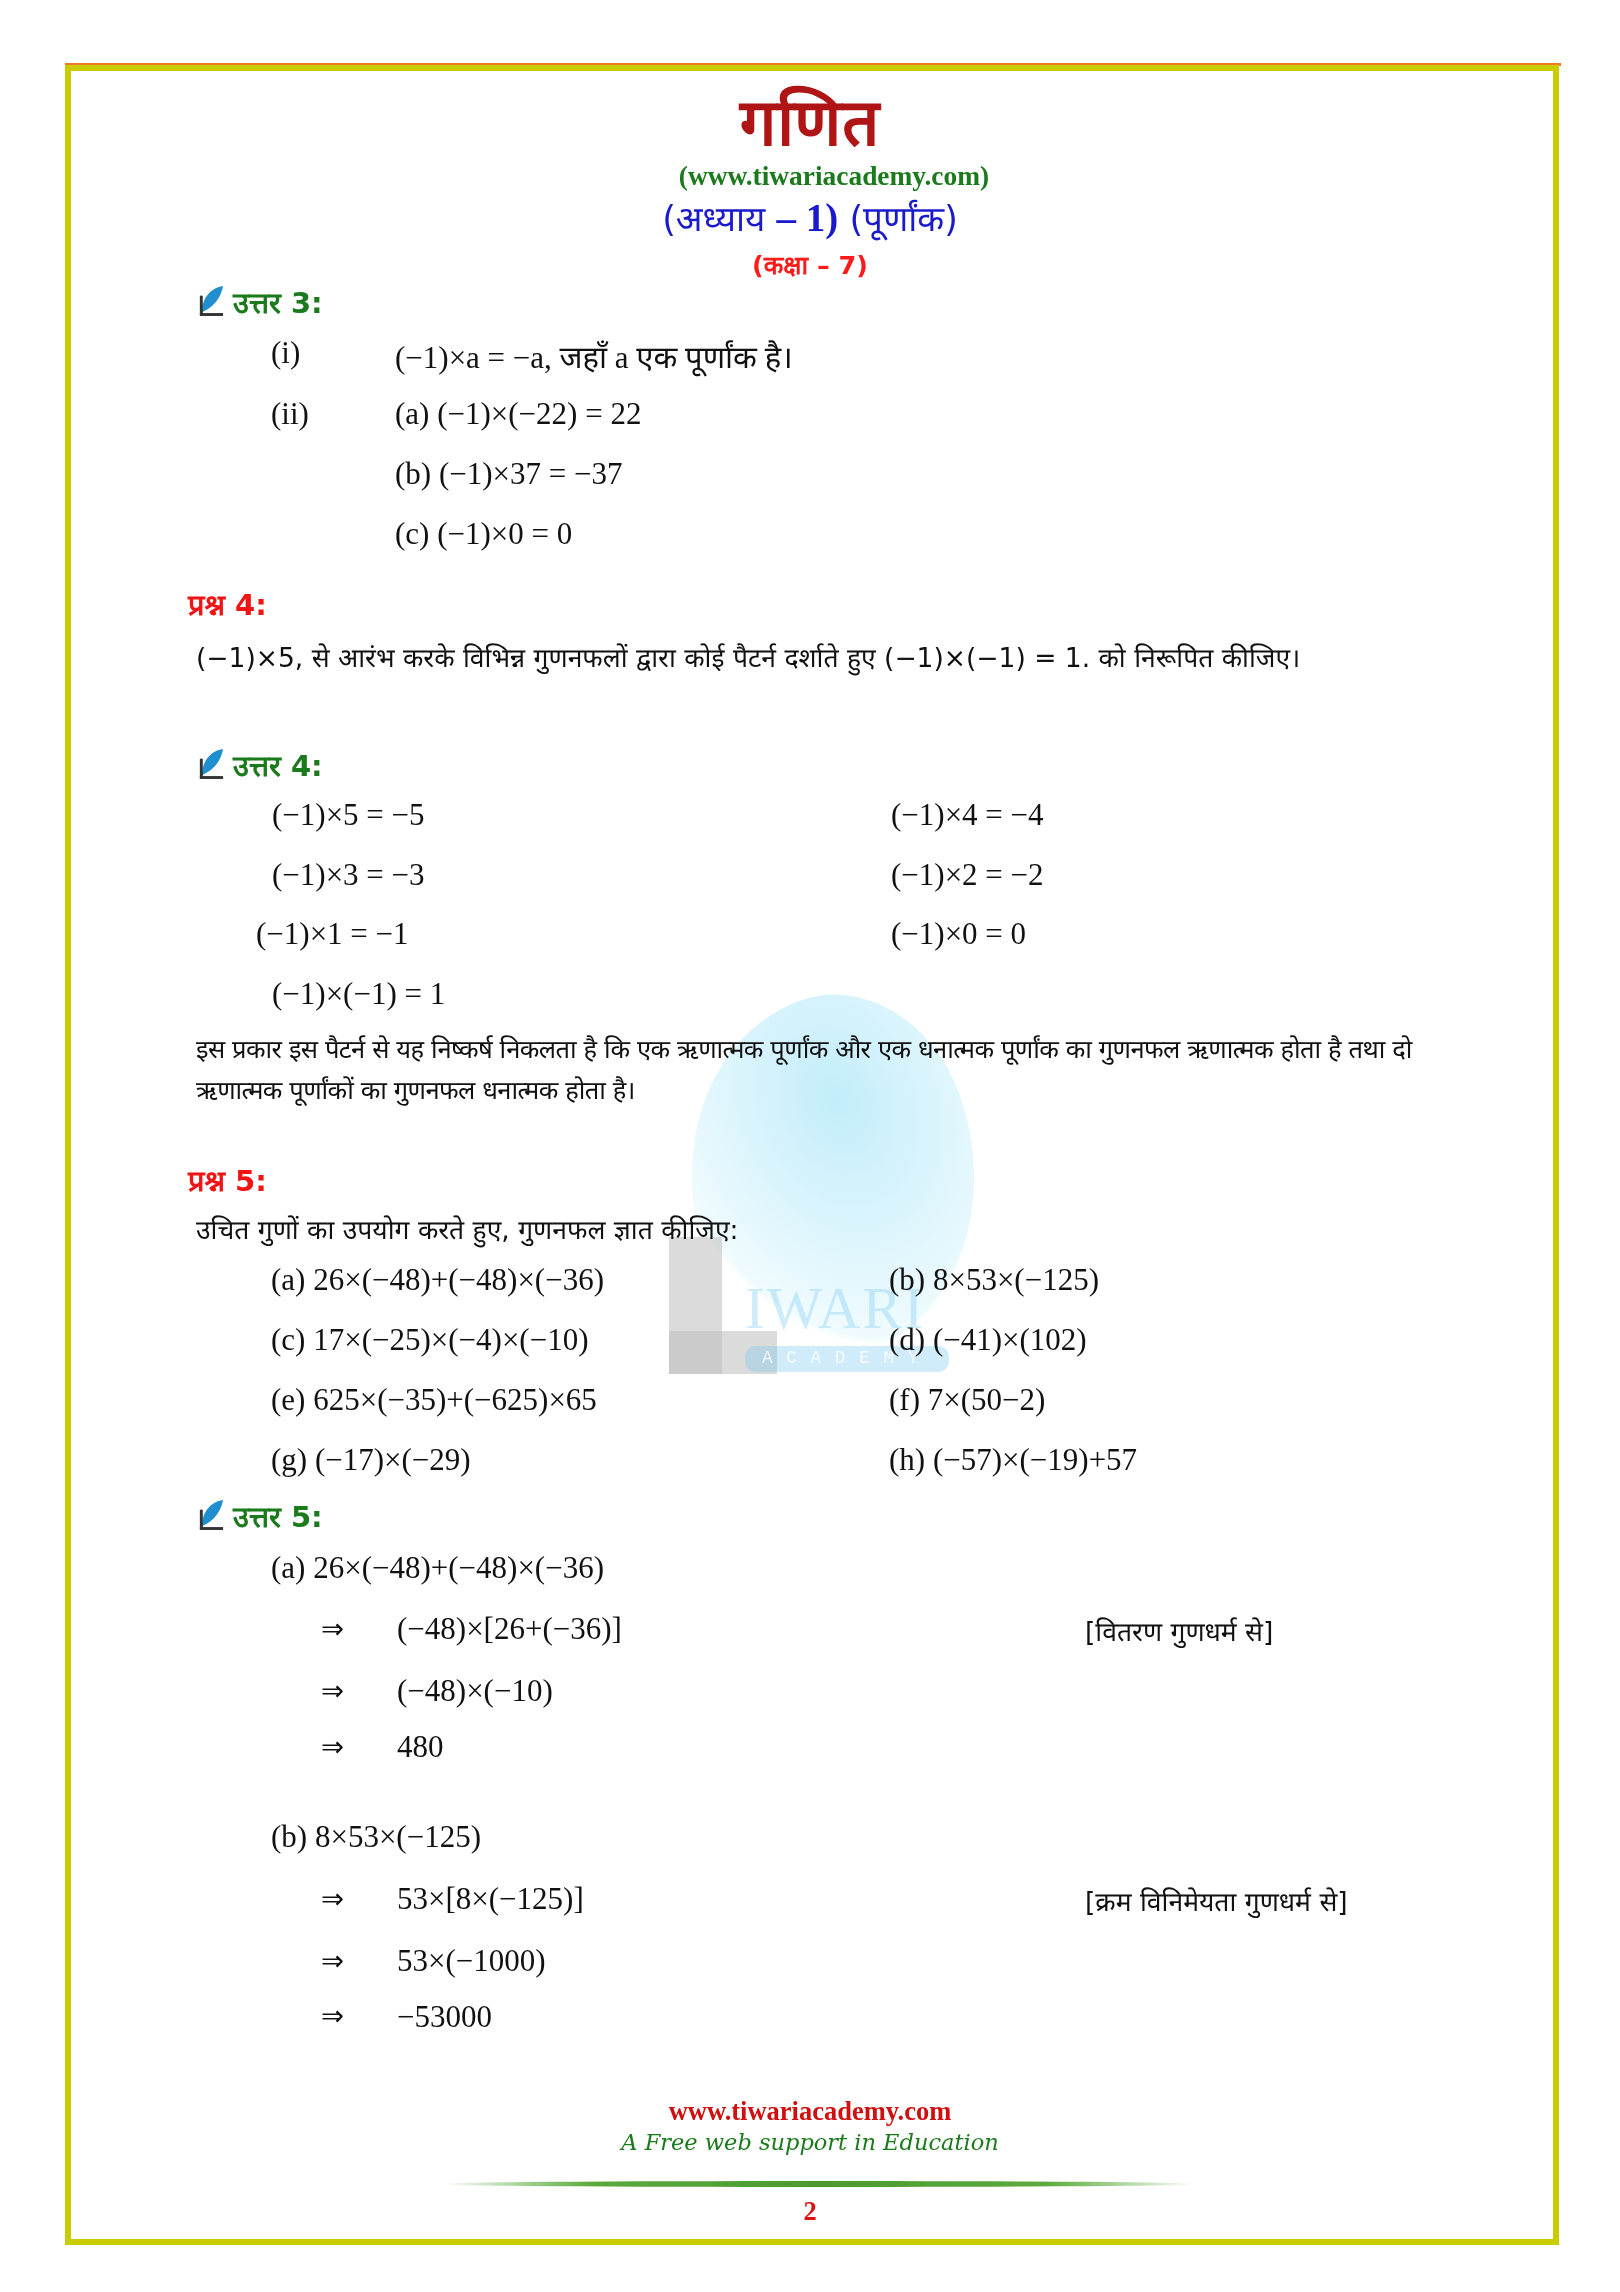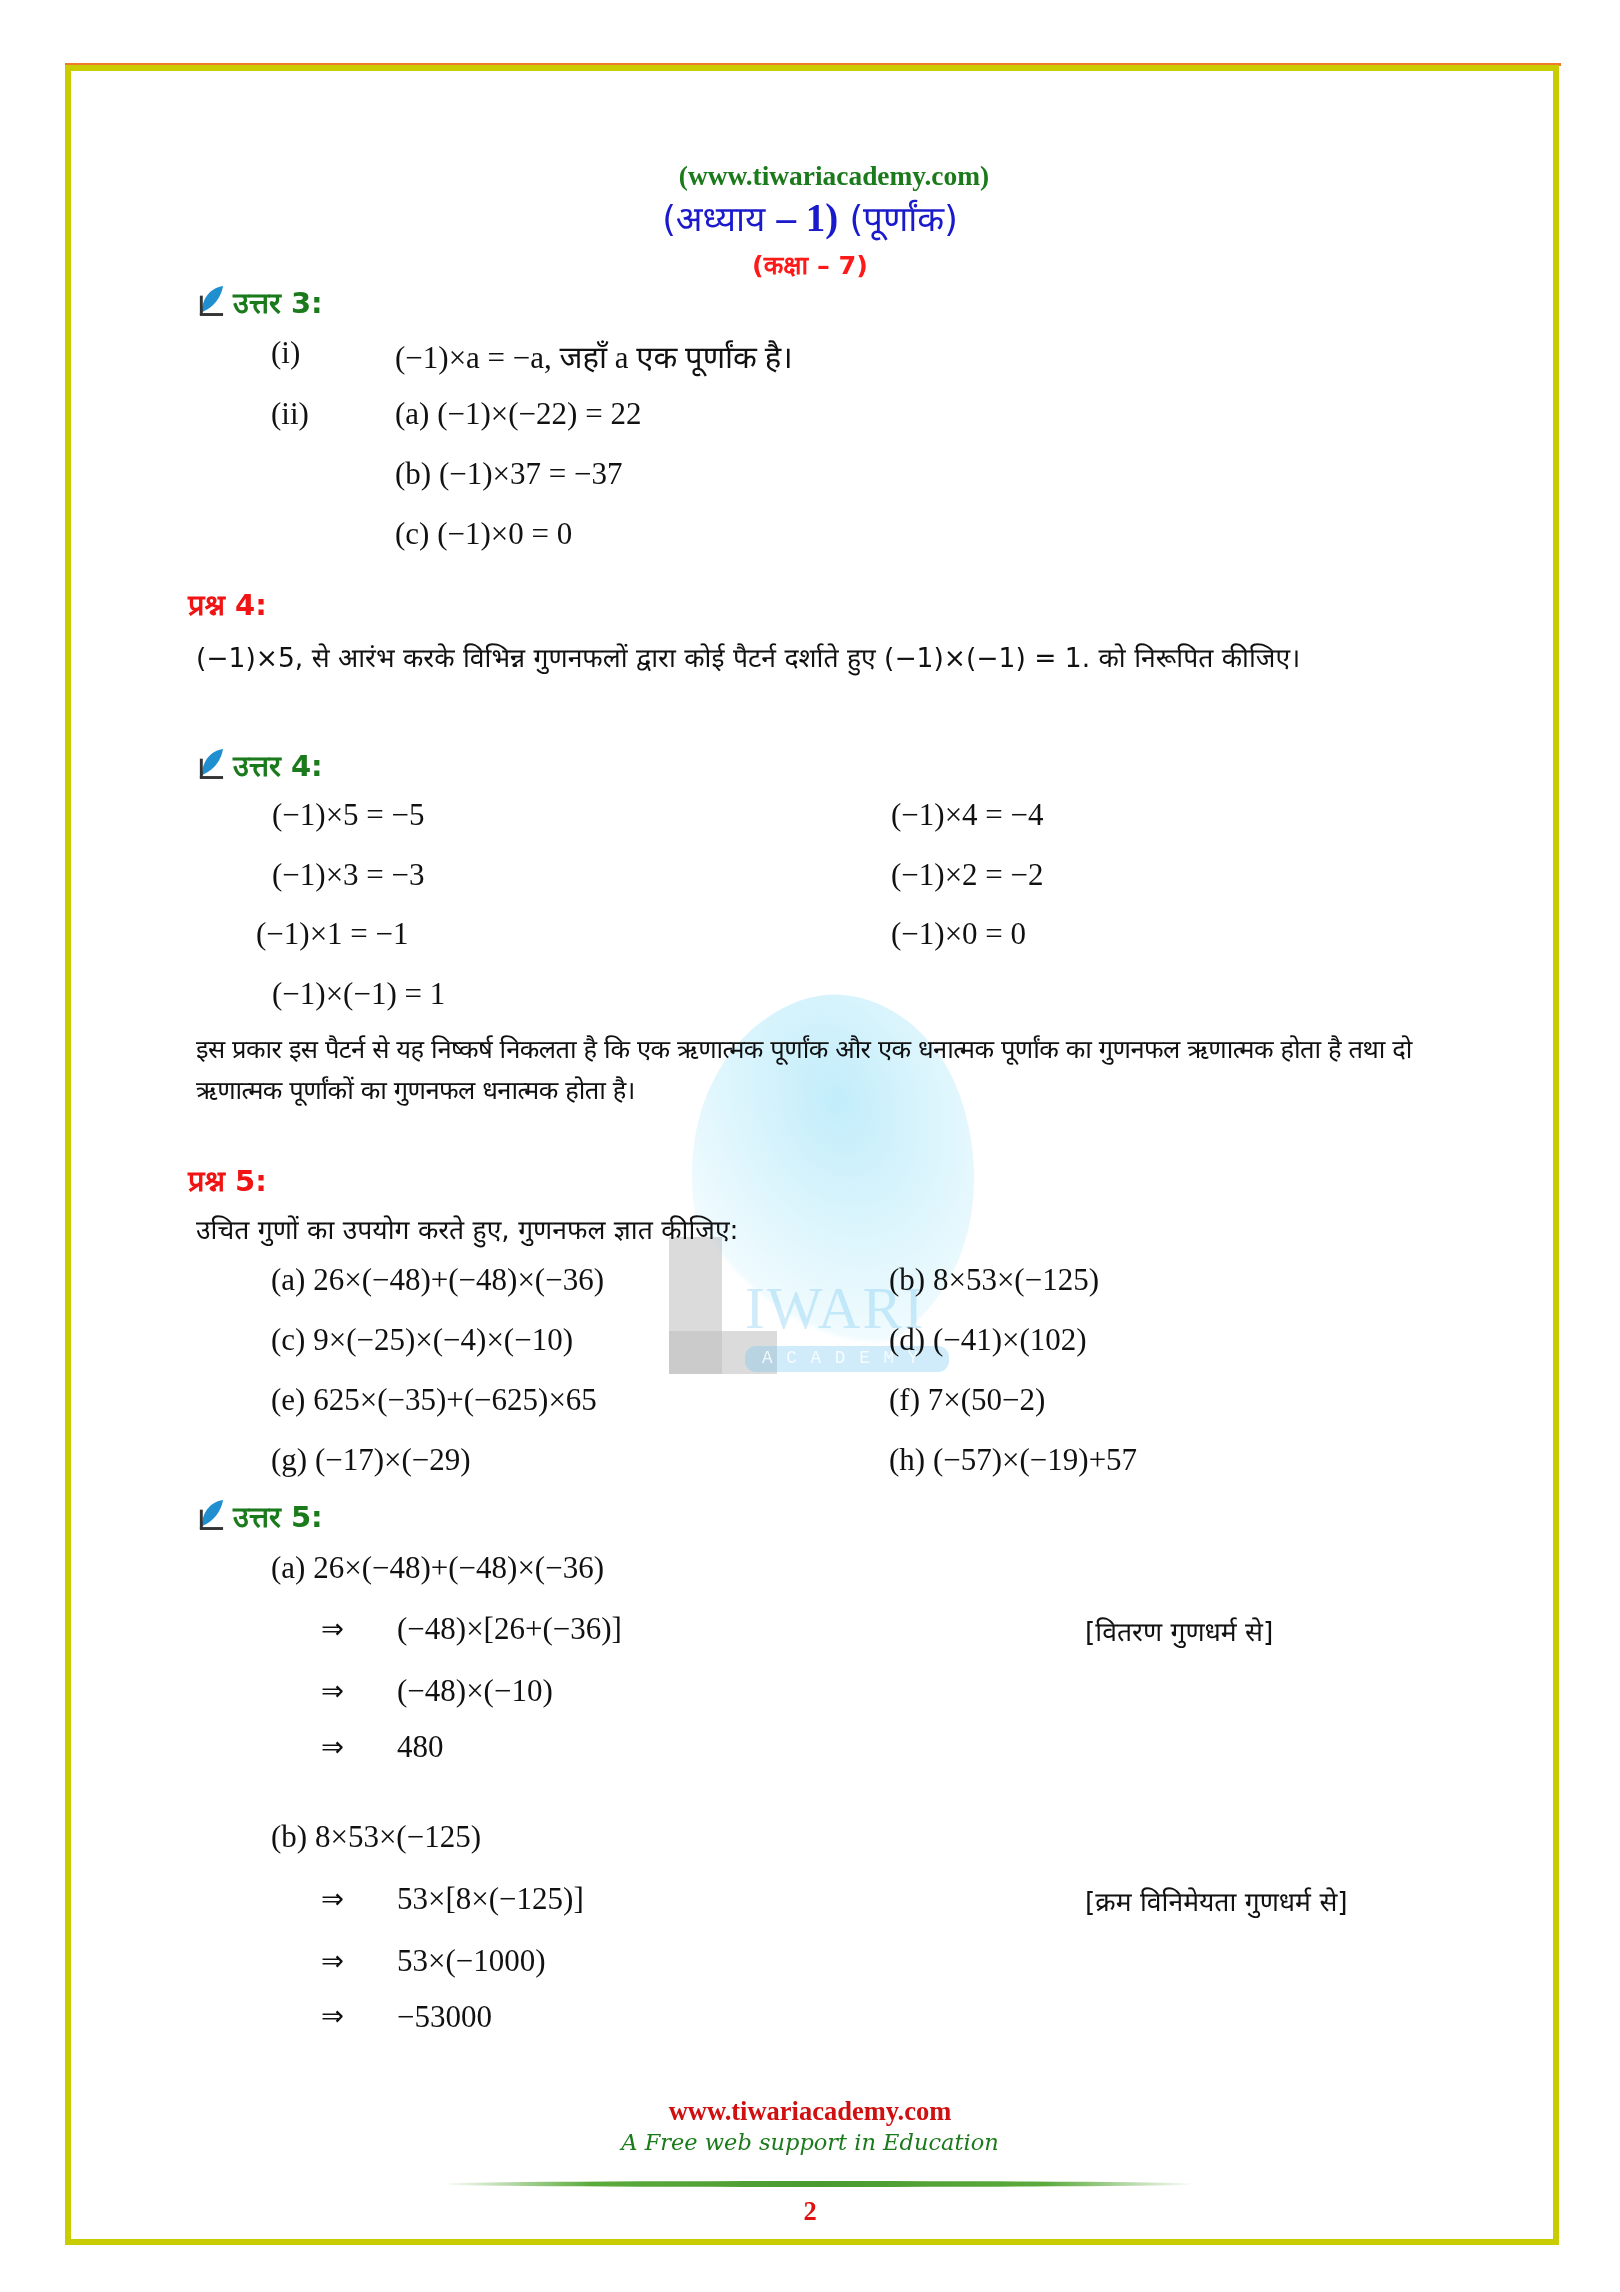--- a/index.html
+++ b/index.html
@@ -50,20 +50,21 @@
 <div>
   <div class="wm-leaf"></div>
   <div class="wm-t"></div>
   <div class="wm-tbase"></div>
   <div class="wm-text">IWARI</div>
   <div class="wm-band">ACADEMY</div>
 </div>
 
 <div class="content">
 
+  <div class="abs center title">गणित</div>
   <div class="abs center site">(www.tiwariacademy.com)</div>
   <div class="abs center chapter">
     <span>(अध्याय </span><b>– 1)</b><span> (पूर्णांक)</span>
   </div>
   <div class="abs center klass">(कक्षा – 7)</div>
 
   <svg class="icon-feather" style="left:196px; top:284px;" viewBox="0 0 30 34">
     <path d="M6 30 C6 16 14 4 28 2 C26 14 18 24 8 28 Z" fill="#1f8fd0"></path>
     <rect x="4" y="12" width="3" height="20" fill="#333"></rect>
     <rect x="4" y="30" width="24" height="3" fill="#333"></rect>
@@ -95,21 +96,21 @@
   <div class="abs math" style="left:891px; top:797px;">(−1)×4 = −4</div>
   <div class="abs math" style="left:891px; top:857px;">(−1)×2 = −2</div>
   <div class="abs math" style="left:891px; top:916px;">(−1)×0 = 0</div>
 
   <div class="abs para2" style="top:1029px;">इस प्रकार इस पैटर्न से यह निष्कर्ष निकलता है कि एक ऋणात्मक पूर्णांक और एक धनात्मक पूर्णांक का गुणनफल ऋणात्मक होता है तथा दो ऋणात्मक पूर्णांकों का गुणनफल धनात्मक होता है।</div>
 
   <div class="abs q-head" style="left:188px; top:1160px;">प्रश्न 5:</div>
   <div class="abs hindi" style="left:196px; top:1211px;">उचित गुणों का उपयोग करते हुए, गुणनफल ज्ञात कीजिए:</div>
 
   <div class="abs math" style="left:271px; top:1262px;">(a) 26×(−48)+(−48)×(−36)</div>
-  <div class="abs math" style="left:271px; top:1322px;">(c) 9×(−25)×(−4)×(−10)</div>
+  <div class="abs math" style="left:271px; top:1322px;">(c) 17×(−25)×(−4)×(−10)</div>
   <div class="abs math" style="left:271px; top:1382px;">(e) 625×(−35)+(−625)×65</div>
   <div class="abs math" style="left:271px; top:1442px;">(g) (−17)×(−29)</div>
   <div class="abs math" style="left:889px; top:1262px;">(b) 8×53×(−125)</div>
   <div class="abs math" style="left:889px; top:1322px;text-align:right;">(d) (−41)×(102)</div>
   <div class="abs math" style="left:889px; top:1382px;">(f) 7×(50−2)</div>
   <div class="abs math" style="left:889px; top:1442px;">(h) (−57)×(−19)+57</div>
 
   <svg class="icon-feather" style="left:196px; top:1498px;" viewBox="0 0 30 34">
     <path d="M6 30 C6 16 14 4 28 2 C26 14 18 24 8 28 Z" fill="#1f8fd0"></path>
     <rect x="4" y="12" width="3" height="20" fill="#333"></rect>

